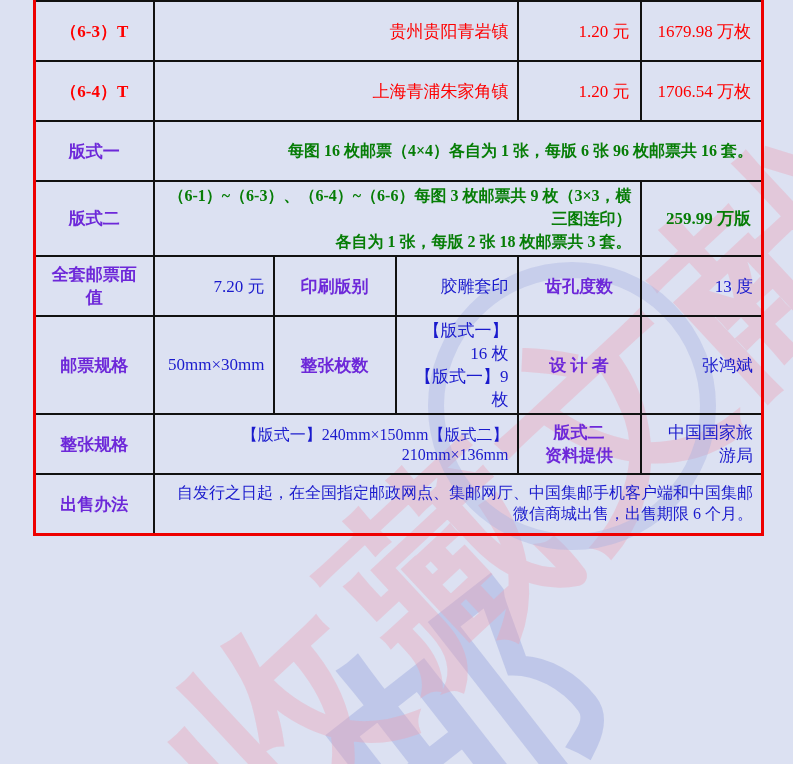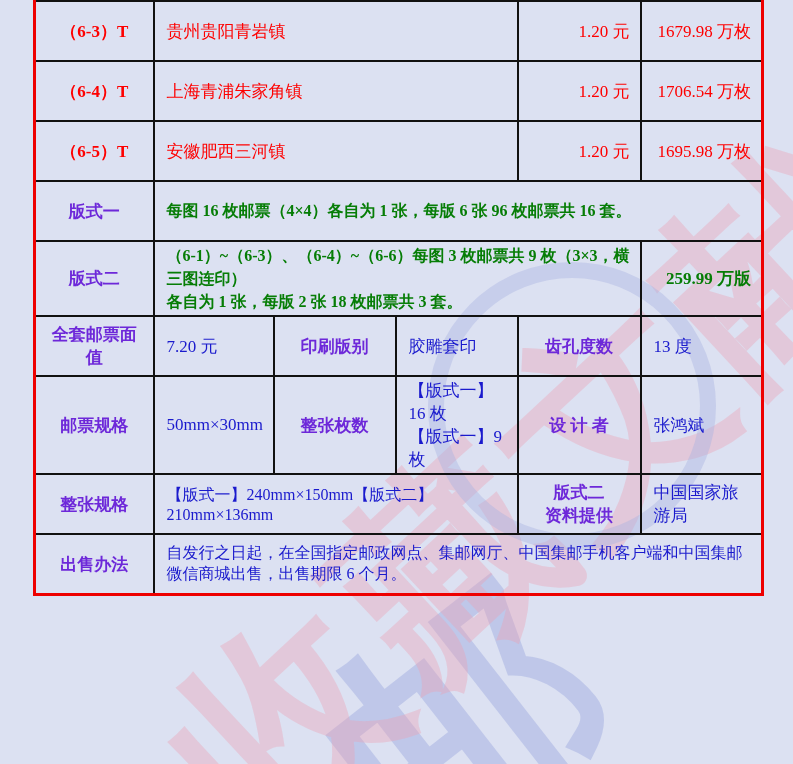--- a/index.html
+++ b/index.html
@@ -48,21 +48,21 @@
     padding:2px 8px;
     font-size:17px;
     overflow:hidden;
     background:transparent;
   }
   .lbl{color:#6d28d9;font-weight:bold;text-align:center;}
   .red{color:#fe0000;}
   .redb{color:#fe0000;font-weight:bold;margin-top:28px;}
   .blue{color:#1a1acd;}
   .green{color:#067d06;font-weight:bold;}
-  .left{text-align:left;padding-left:12px;}
+  .left{text-align:right;padding-left:12px;}
   .right{text-align:right;padding-right:10px;}
   .center{text-align:center;}
   .small{font-size:16px;}
   .line{display:block;line-height:23px;}
 </style>
 </head>
 <body>
 
 <div class="page">
 
@@ -85,26 +85,20 @@
       <td class="redb center">（6-3）T</td>
       <td class="red left" colspan="3">贵州贵阳青岩镇</td>
       <td class="red right">1.20 元</td>
       <td class="red right">1679.98 万枚</td>
     </tr>
     <tr>
       <td class="redb center">（6-4）T</td>
       <td class="red left" colspan="3">上海青浦朱家角镇</td>
       <td class="red right">1.20 元</td>
       <td class="red right">1706.54 万枚</td>
-    </tr>
-    <tr>
-      <td class="redb center">（6-5）T</td>
-      <td class="red left" colspan="3">安徽肥西三河镇</td>
-      <td class="red right">1.20 元</td>
-      <td class="red right">1695.98 万枚</td>
     </tr>
 
     <tr>
       <td class="lbl">版式一</td>
       <td class="green left small" colspan="5">每图 16 枚邮票（4×4）各自为 1 张，每版 6 张 96 枚邮票共 16 套。</td>
     </tr>
 
     <tr>
       <td class="lbl">版式二</td>
       <td class="green left small" colspan="4">

